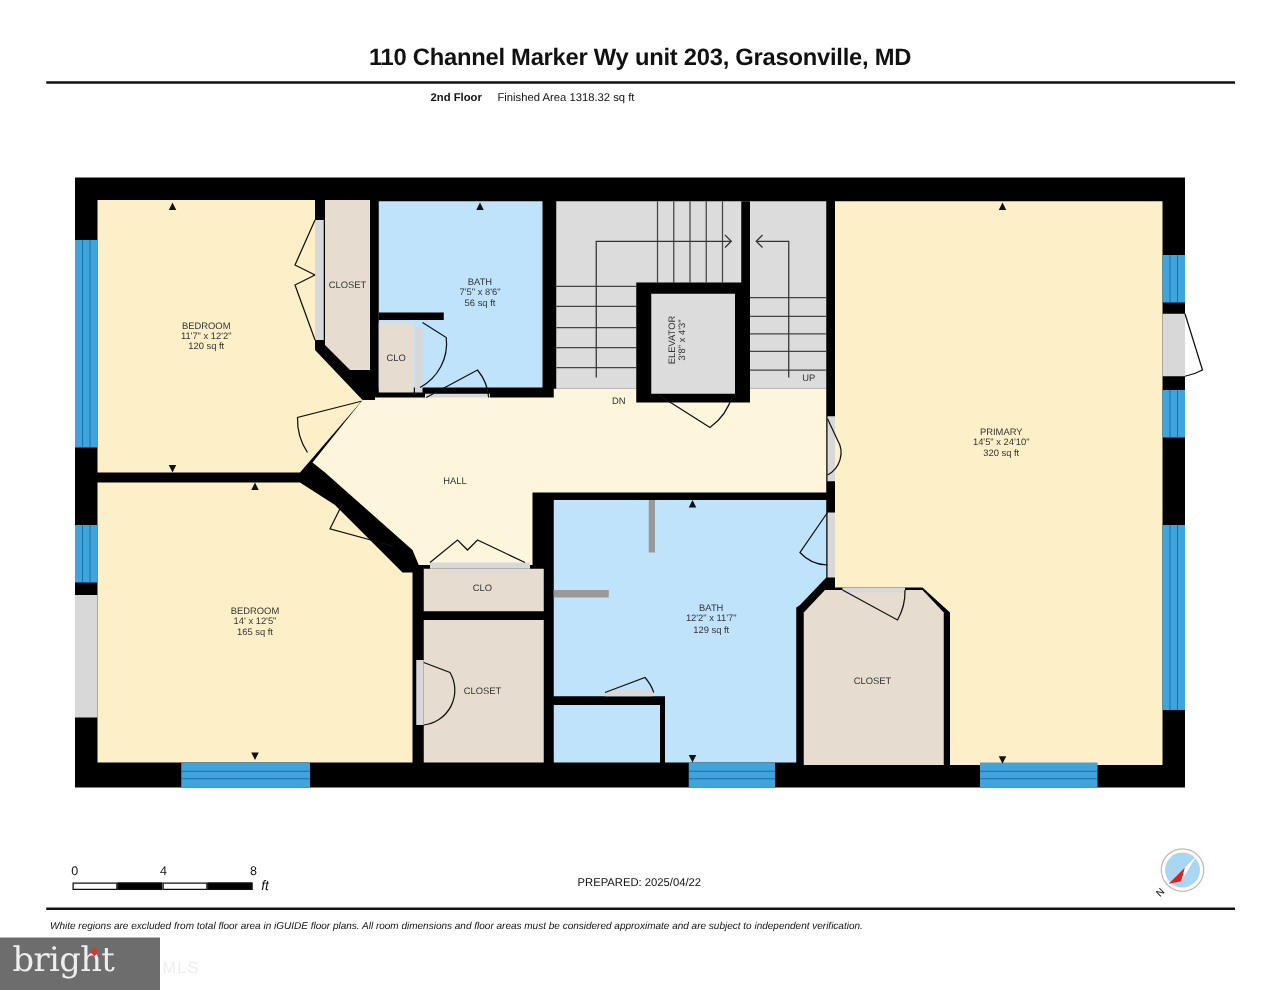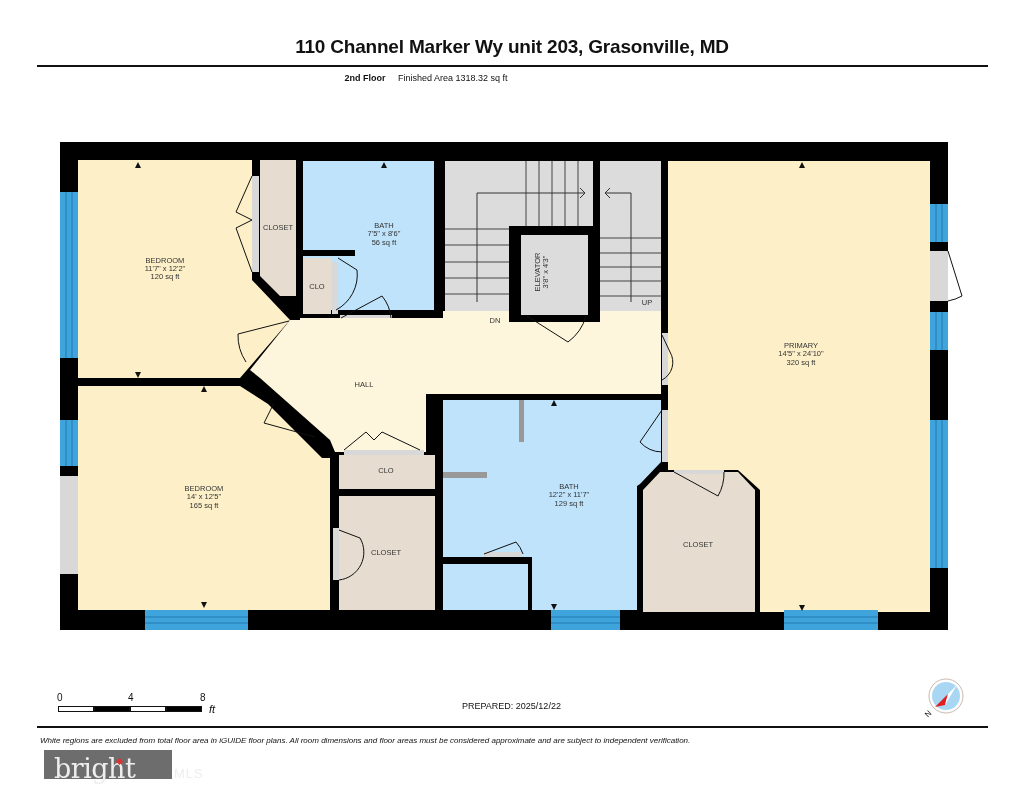--- a/index.html
+++ b/index.html
@@ -9,21 +9,21 @@
   .subtitle{position:absolute;left:0;top:73px;width:852px;text-align:center;font-size:9px;}
   .subtitle .floor{font-weight:bold;margin-right:10px;}
   .plan{position:absolute;left:0;top:0;}
   .rlabel{font-family:"Liberation Sans",sans-serif;font-size:7.5px;fill:#333;text-anchor:middle;}
   .scale{position:absolute;left:57px;top:692px;}
   .scale .n{position:absolute;top:0;font-size:10px;}
   .scale .bar{position:absolute;top:14px;height:4px;border:1px solid #111;}
   .scale .unit{position:absolute;left:152px;top:11px;font-size:11px;font-style:italic;}
   .prepared{position:absolute;left:462px;top:701px;font-size:9px;}
   .disclaimer{position:absolute;left:40px;top:736px;font-size:8px;font-style:italic;}
-  .logo{position:absolute;left:0;top:750px;width:128px;height:29px;background:#6d6d6d;color:#eee;margin-left:44px;}
+  .logo{position:absolute;left:0;top:750px;width:128px;height:42px;background:#6d6d6d;color:#eee;}
   .logo .b{position:absolute;left:10px;top:3px;font-family:"DejaVu Serif",serif;font-size:27px;letter-spacing:-0.5px;}
   .logo .m{position:absolute;left:86px;top:16px;font-size:13px;letter-spacing:1px;padding-left:44px;}
   .logo .dot{position:absolute;left:73px;top:9px;width:5px;height:5px;background:#d33;transform:rotate(45deg);}
   .compass{position:absolute;left:918px;top:677px;}
 </style>
 </head>
 <body>
 
 <div class="title">110 Channel Marker Wy unit 203, Grasonville, MD</div>
 <div class="rule" style="top:65px"></div>
@@ -194,21 +194,21 @@
   <span class="n" style="left:0">0</span>
   <span class="n" style="left:71px">4</span>
   <span class="n" style="left:143px">8</span>
   <div class="bar" style="left:1px;width:34px;background:#fff"></div>
   <div class="bar" style="left:37px;width:34px;background:#000"></div>
   <div class="bar" style="left:73px;width:34px;background:#fff"></div>
   <div class="bar" style="left:109px;width:34px;background:#000"></div>
   <span class="unit">ft</span>
 </div>
 
-<div class="prepared">PREPARED: 2025/12/22</div>
+<div class="prepared">PREPARED: 2025/04/22</div>
 
 <svg class="compass" width="56" height="48" viewBox="0 0 56 48">
   <circle cx="28" cy="19" r="17" fill="#fff" stroke="#c9b8b0" stroke-width="1"></circle>
   <circle cx="28" cy="19" r="14" fill="#a9d6f3"></circle>
   <polygon points="17,30 30,17 27,28" fill="#e21d1d"></polygon>
   <polygon points="39,8 30,17 27,28" fill="#ffffff"></polygon>
   <text x="8" y="40" font-size="8" fill="#111" font-family="Liberation Sans, sans-serif" transform="rotate(-45 10 38)">N</text>
 </svg>
 
 <div class="rule" style="top:726px"></div>

